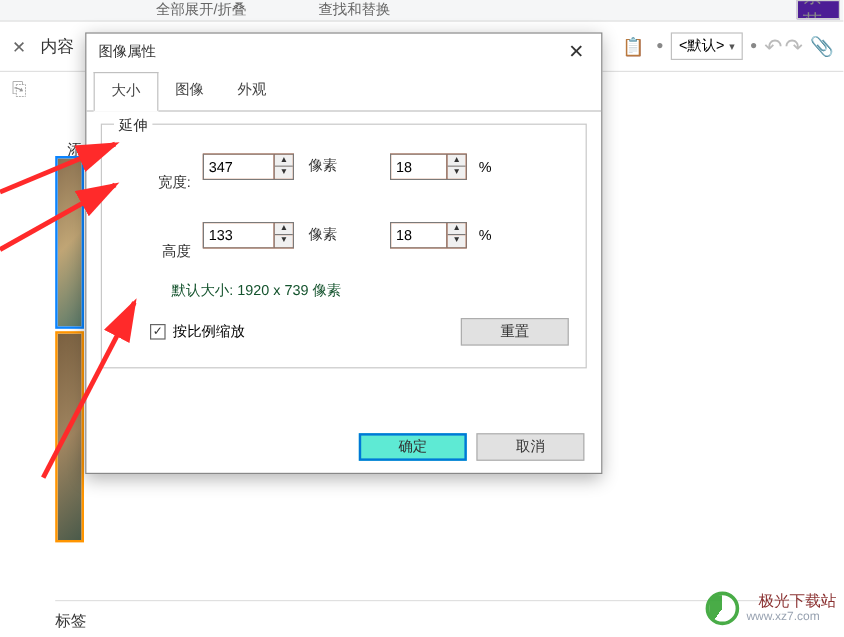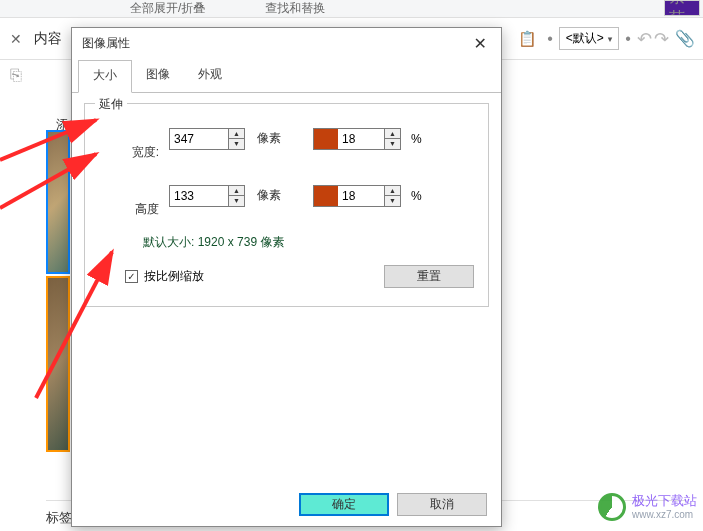--- a/index.html
+++ b/index.html
@@ -20,63 +20,63 @@
     .bg-add-label { padding: 8px 10px; font-size: 13px; color: #333; }
 
     .bg-images { position: absolute; left: 46px; top: 130px; width: 24px; }
     .img-thumb { width: 24px; border: 2px solid #0a84ff; margin-bottom: 2px; background: linear-gradient(135deg, #8a7050, #c0a575, #5a7a6a); }
     .img-thumb.t1 { height: 144px; }
     .img-thumb.t2 { height: 176px; border-color: #ff9500; background: linear-gradient(135deg, #7a6040, #a08560, #4a5a4a); }
 
     .bg-label-tag { position: absolute; left: 46px; bottom: 4px; font-size: 13px; color: #333; border-top: 1px solid #e0e0e0; width: 640px; padding-top: 8px; }
 
     
-    .dialog { position: absolute; left: 71px; top: 27px; width: 431px; height: 500px; background: #fff; border: 1px solid #888; box-shadow: 0 4px 14px rgba(0,0,0,0.3); display: flex; flex-direction: column; }
+    .dialog { position: absolute; left: 71px; top: 27px; width: 431px; height: 368px; background: #fff; border: 1px solid #888; box-shadow: 0 4px 14px rgba(0,0,0,0.3); display: flex; flex-direction: column; }
     .dlg-title { height: 30px; display: flex; align-items: center; justify-content: space-between; padding: 0 10px; font-size: 12px; }
     .dlg-title-text { color: #333; }
     .dlg-close { font-size: 16px; color: #333; cursor: default; padding: 0 4px; }
 
     .tabs { display: flex; border-bottom: 1px solid #c0c0c0; padding-left: 6px; }
     .tab { padding: 6px 14px 8px; font-size: 12px; color: #444; margin-top: 2px; }
     .tab.active { border: 1px solid #c0c0c0; border-bottom: 1px solid #fff; margin-bottom: -1px; background: #fff; }
 
     .fieldset-wrap { padding: 10px 12px 4px 12px; }
     .fieldset { border: 1px solid #c8c8c8; padding: 12px 14px 18px 14px; font-size: 12px; position: relative; }
     .fieldset > .legend { position: absolute; top: -8px; left: 10px; background: #fff; padding: 0 4px; color: #333; text-align: center; }
 
     .row { display: flex; align-items: center; margin-bottom: 12px; gap: 10px; }
     .row-label { width: 60px; text-align: right; color: #333; margin-top: 28px; }
 
     .spinner { position: relative; display: inline-flex; align-items: stretch; height: 22px; border: 1px solid #7a7a7a; background: #c2410c; }
     .spinner input { border: none; outline: none; width: 58px; padding: 0 4px; font-size: 12px; }
-    .spinner.small input { width: 46px; margin-left: 24px; }
+    .spinner.small input { width: 46px; }
     .spin-btns { display: flex; flex-direction: column; width: 16px; border-left: 1px solid #7a7a7a; }
     .spin-btns span { flex: 1; font-size: 7px; display: flex; align-items: center; justify-content: center; color: #333; background: #f0f0f0; border-bottom: 1px solid #7a7a7a; }
     .spin-btns span:last-child { border-bottom: none; }
 
-    .unit { color: #333; margin-left: 2px; margin-right: 22px; text-align: right; }
+    .unit { color: #333; margin-left: 2px; margin-right: 34px; text-align: right; }
 
     .default-size { text-align: left; padding-left: 44px; margin: 16px 0 14px; color: #14532d; }
 
     .bottom-row { display: flex; align-items: center; justify-content: space-between; padding-left: 26px; }
     .checkbox-wrap { display: flex; align-items: center; gap: 6px; }
     .checkbox { width: 13px; height: 13px; border: 1px solid #666; display: inline-flex; align-items: center; justify-content: center; font-size: 10px; color: #333; line-height: 1; }
 
     .btn { border: 1px solid #adadad; background: #e1e1e1; width: 90px; height: 23px; font-size: 12px; color: #333; display: inline-flex; align-items: center; justify-content: center; }
     .btn.primary { border: 2px solid #0078d7; background: #5eead4; margin-left: 39px; }
 
     .dlg-footer { height: 44px; display: flex; align-items: center; justify-content: flex-end; gap: 8px; padding: 0 14px; }
 
     
     .arrows { position: absolute; left: 0; top: 0; width: 703px; height: 531px; pointer-events: none; }
 
     
     .watermark { position: absolute; right: 6px; bottom: 10px; display: flex; align-items: center; gap: 6px; opacity: 0.92; }
     .wm-logo { width: 28px; height: 28px; border-radius: 50%; border: 3px solid #3aa638; position: relative; background: conic-gradient(#fff 0 60%, #3aa638 60% 100%); }
-    .wm-text { font-size: 13px; color: #8b5cf6; line-height: 1.1; }
+    .wm-text { font-size: 13px; color: #7f1d1d; line-height: 1.1; margin-left: 10px; }
     .wm-url { font-size: 10px; color: #8f9aaa; }
 
     .search-box { position: absolute; right: 3px; top: 0px; height: 16px; border: 1px solid #d0d0d0; font-size: 16px; color: #888; padding: 0 4px; background: #4c1d95; display: flex; align-items: center; width: 36px; overflow: hidden; }
   </style>
 </head>
 <body>
 
 <div class="bg-toolbar">
   <span>全部展开/折叠</span>
   <span>查找和替换</span>

